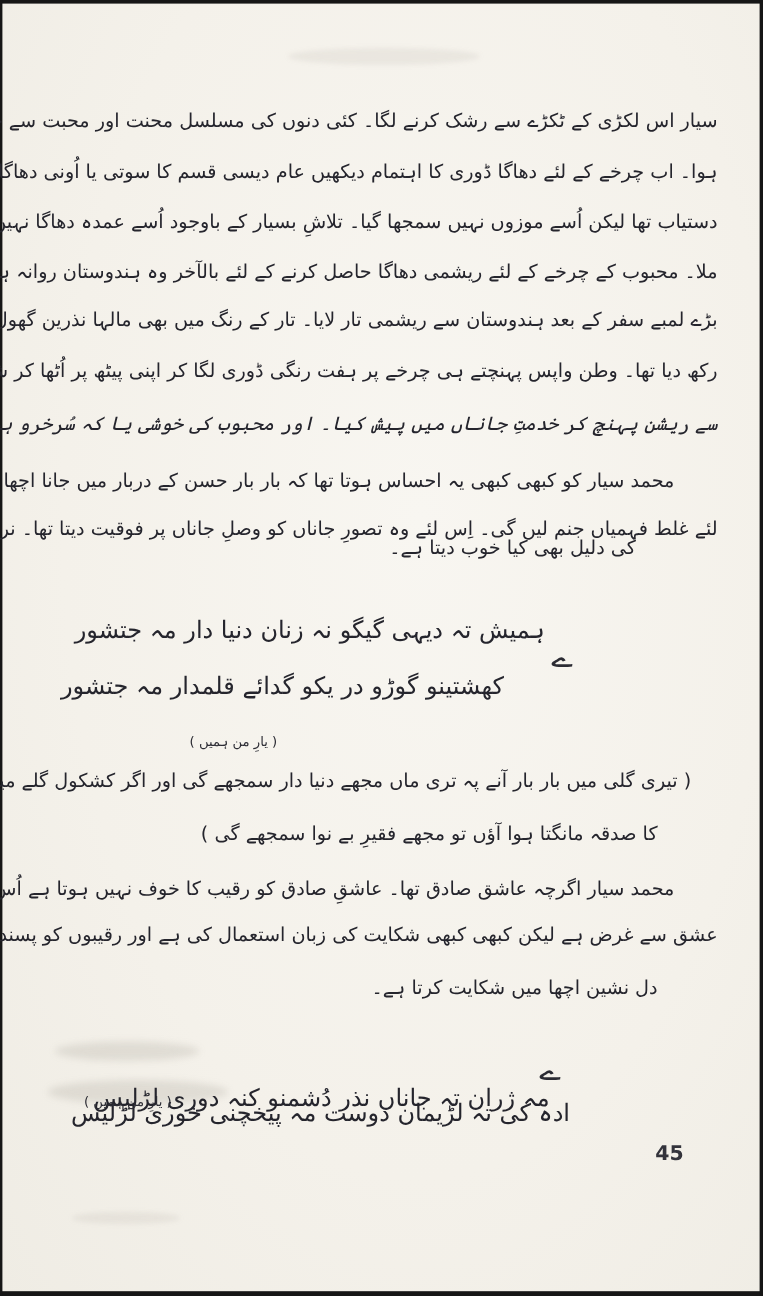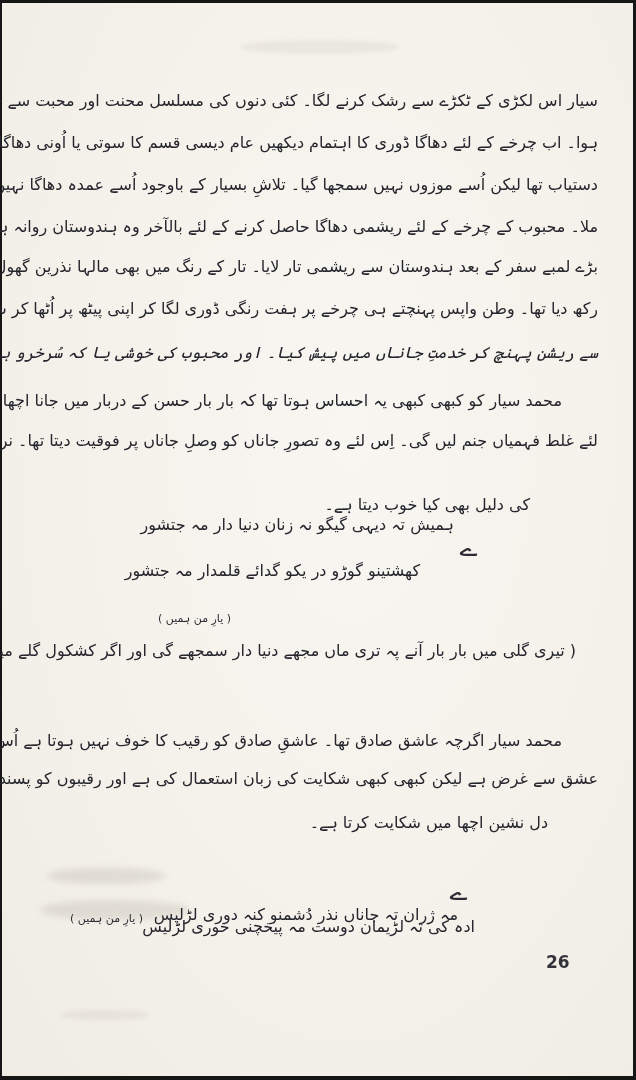--- a/index.html
+++ b/index.html
@@ -24,21 +24,21 @@
     position:absolute;
     direction:rtl;
     unicode-bidi:plaintext;
     white-space:nowrap;
     font-size:16px;
     line-height:34px;
     letter-spacing:0.2px;
     color:#25252d;
     text-align:right;
   }
-  .verse { font-size:16px; }
+  .verse { font-size:20px; }
   .attr  { font-size:11px; color:#2c2c34; }
   .marker {
     position:absolute;
     font-size:22px;
     color:#2b2b33;
     transform:scaleX(1.4);
   }
   .pgnum {
     position:absolute;
     font-size:17px;
@@ -79,33 +79,34 @@
   <div class="u" style="top:84px;  right:38px;">سیار اس لکڑی کے ٹکڑے سے رشک کرنے لگا۔ کئی دنوں کی مسلسل محنت اور محبت سے چرخہ تیار</div>
   <div class="u" style="top:126px; right:38px;">ہوا۔ اب چرخے کے لئے دھاگا ڈوری کا اہتمام دیکھیں عام دیسی قسم کا سوتی یا اُونی دھاگا باآسانی</div>
   <div class="u" style="top:168px; right:38px;">دستیاب تھا لیکن اُسے موزوں نہیں سمجھا گیا۔ تلاشِ بسیار کے باوجود اُسے عمدہ دھاگا نہیں</div>
   <div class="u" style="top:210px; right:38px;">ملا۔ محبوب کے چرخے کے لئے ریشمی دھاگا حاصل کرنے کے لئے بالآخر وہ ہندوستان روانہ ہوا</div>
   <div class="u" style="top:250px; right:38px;">بڑے لمبے سفر کے بعد ہندوستان سے ریشمی تار لایا۔ تار کے رنگ میں بھی مالہا نذرین گھول کے</div>
   <div class="u" style="top:292px; right:38px;">رکھ دیا تھا۔ وطن واپس پہنچتے ہی چرخے پر ہفت رنگی ڈوری لگا کر اپنی پیٹھ پر اُٹھا کر شوگرام</div>
   <div class="u" style="top:336px; right:38px;font-style:italic;">سے ریشن پہنچ کر خدمتِ جاناں میں پیش کیا۔ اور محبوب کی خوشی یا کہ سُرخرو ہوا۔</div>
 
   <div class="u" style="top:384px; right:74px;">محمد سیار کو کبھی کبھی یہ احساس ہوتا تھا کہ بار بار حسن کے دربار میں جانا اچھا نہیں ہے اِس</div>
   <div class="u" style="top:424px; right:38px;">لئے غلط فہمیاں جنم لیں گی۔ اِس لئے وہ تصورِ جاناں کو وصلِ جاناں پر فوقیت دیتا تھا۔ نرالے عشق</div>
-  <div class="u" style="top:488px; right:106px;text-align:right;">کی دلیل بھی کیا خوب دیتا ہے۔</div>
+  <div class="u" style="top:440px; right:106px;text-align:right;">کی دلیل بھی کیا خوب دیتا ہے۔</div>
 
   <div class="u verse" style="top:508px; right:182px;">ہمیش تہ دیہی گیگو نہ زنان دنیا دار مہ جتشور</div>
   <div class="marker" style="top:536px; left:462px;">ے</div>
   <div class="u verse" style="top:554px; right:216px;margin-left:32px;">کھشتینو گوڑو در یکو گدائے قلمدار مہ جتشور</div>
   <div class="u attr" style="top:602px; left:158px; right:auto;">( یارِ من ہمیں )</div>
 
   <div class="u" style="top:634px; right:60px;">( تیری گلی میں بار بار آنے پہ تری ماں مجھے دنیا دار سمجھے گی اور اگر کشکول گلے میں لٹکا کہ عشق</div>
+  <div class="u" style="top:678px; right:88px;">کا صدقہ مانگتا ہوا آؤں تو مجھے فقیرِ بے نوا سمجھے گی )</div>
 
   <div class="u" style="top:724px; right:74px;">محمد سیار اگرچہ عاشق صادق تھا۔ عاشقِ صادق کو رقیب کا خوف نہیں ہوتا ہے اُس کو اپنے</div>
   <div class="u" style="top:762px; right:38px;">عشق سے غرض ہے لیکن کبھی کبھی شکایت کی زبان استعمال کی ہے اور رقیبوں کو پسند کرنے پر</div>
   <div class="u" style="top:806px; right:88px;">دل نشین اچھا میں شکایت کرتا ہے۔</div>
 
   <div class="u verse" style="top:870px; right:161px;margin-top:40px;">ادہ کی تہ لڑیمان دوست مہ پیخچنی خوری لڑلیس</div>
   <div class="marker" style="top:880px; left:452px;">ے</div>
   <div class="u verse" style="top:898px; right:178px;">مہ ژران تہ جاناں نذر دُشمنو کنہ دوری لڑلیس</div>
   <div class="u attr" style="top:902px; left:70px; right:auto;">( یارِ من ہمیں )</div>
 
-  <div class="pgnum" style="top:952px; left:546px;">26</div>
+  <div class="pgnum" style="top:952px; left:546px;">45</div>
 
 </div>
 
 </body></html>

